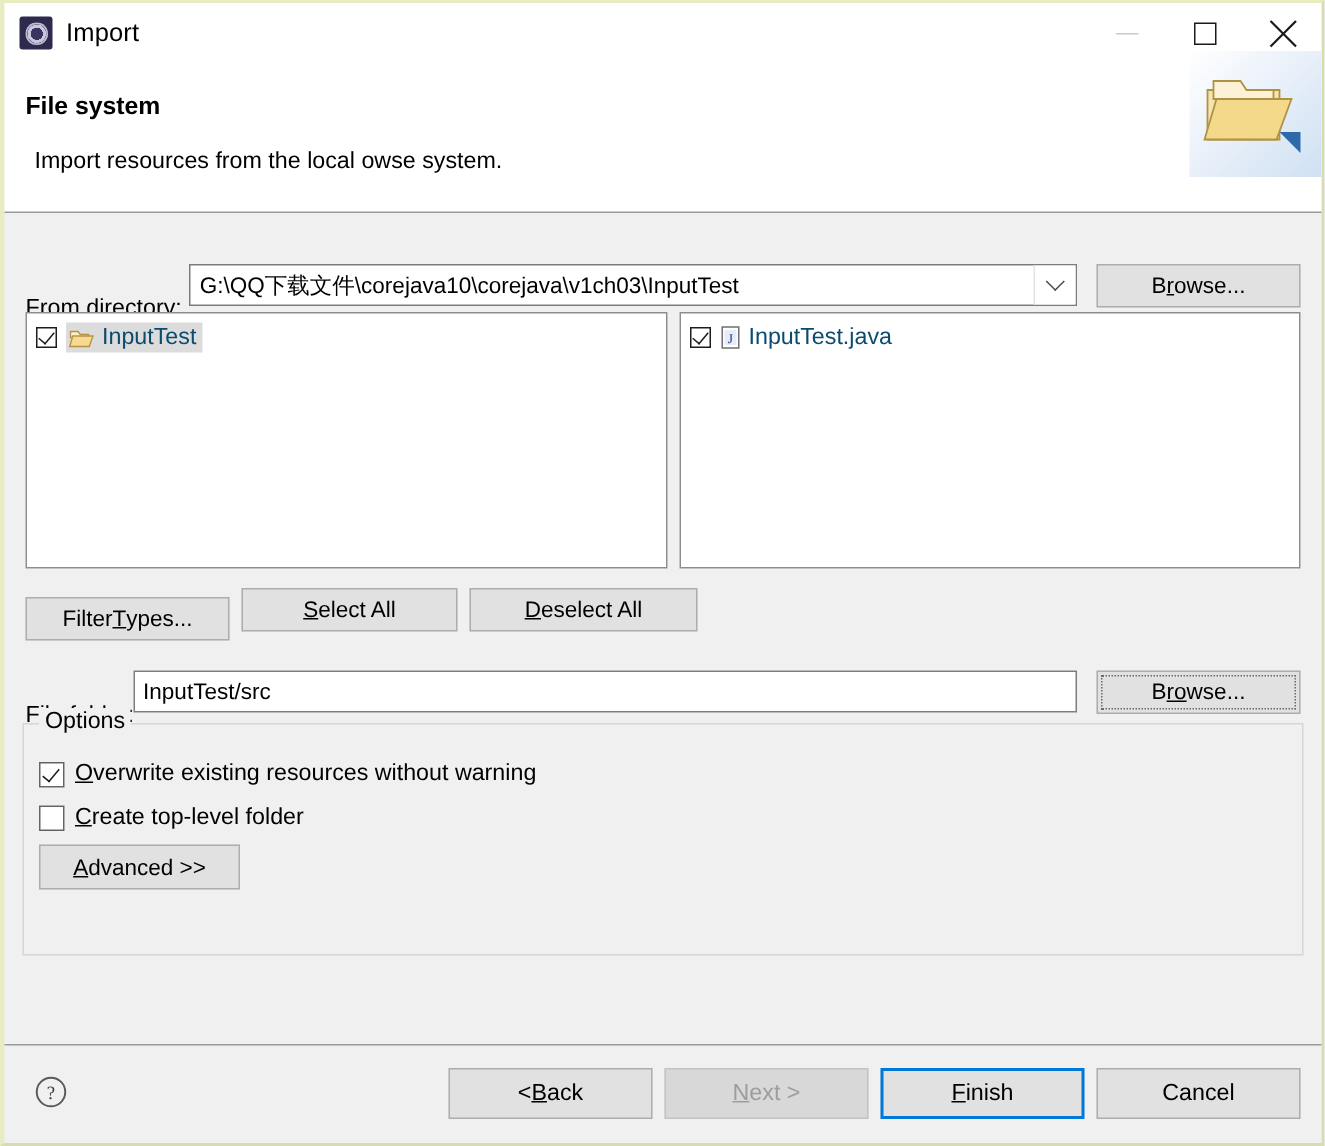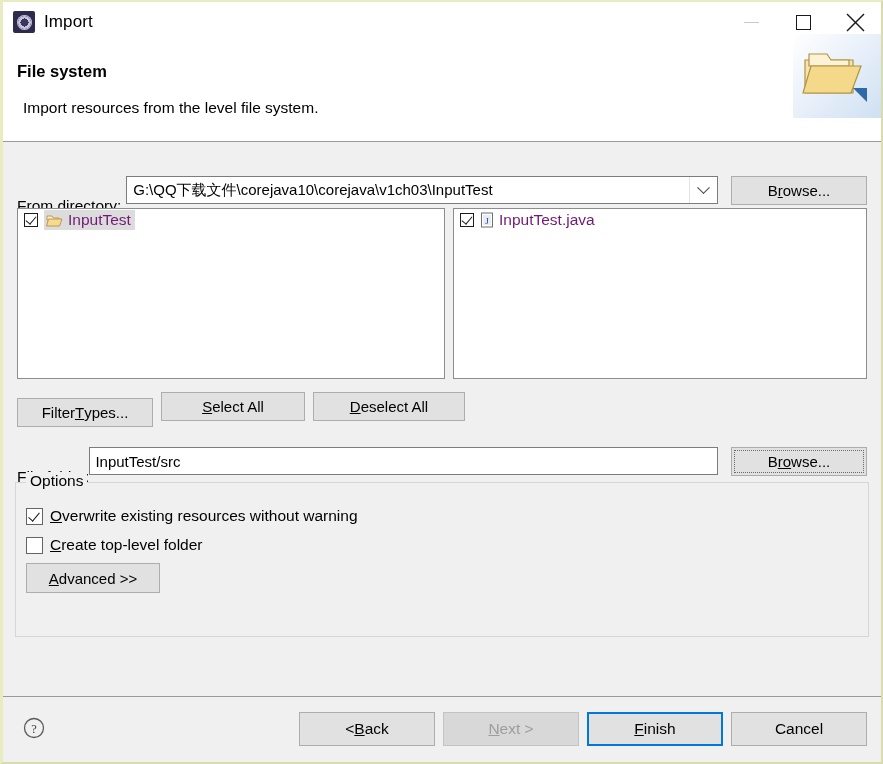--- a/index.html
+++ b/index.html
@@ -176,22 +176,23 @@
     overflow: hidden;
     position: relative;
   }
   .tree-left { width: 428px; flex: none; }
   .tree-gap { width: 8px; flex: none; }
   .tree-right { flex: 1 1 auto; }
 
   .tree-row {
     display: flex; align-items: center;
     height: 22px;
+    margin-top: 5px;
     padding-left: 6px;
-    font-size: 15.5px; color: #701a75;
+    font-size: 15.5px; color: #0c4a6e;
   }
   .chk {
     width: 14px; height: 14px; flex: none;
     border: 1.4px solid #1c1c1c;
     background: #ffffff;
     margin-right: 6px;
     position: relative;
   }
   .chk.checked::after {
     content: "";
@@ -321,21 +322,21 @@
         <svg width="19" height="19" viewBox="0 0 19 19">
             <line x1="1" y1="1" x2="18" y2="18" stroke="#1a1a1a" stroke-width="1.5"></line>
             <line x1="18" y1="1" x2="1" y2="18" stroke="#1a1a1a" stroke-width="1.5"></line>
           </svg>
       </div>
     </div>
   </div>
 
   <div class="header">
     <div class="header-title">File system</div>
-    <div class="header-desc">Import resources from the level file system.</div>
+    <div class="header-desc">Import resources from the local owse system.</div>
     <div class="header-banner">
       <svg class="folder-svg" width="68" height="58" viewBox="0 0 68 58">
         <path d="M4 14 L4 47 L52 47 L52 14 Z" fill="#f5e4b0" stroke="#b09243" stroke-width="1.2"></path>
         <path d="M8 8 L26 8 L30 14 L48 14 L48 20 L8 20 Z" fill="#fcf3d6" stroke="#b09243" stroke-width="1.2"></path>
         <path d="M10 20 L60 20 L50 47 L2 47 Z" fill="#f4d98a" stroke="#b09243" stroke-width="1.2"></path>
         <path d="M52 42 L66 42 L66 56 Z" fill="#2f6aa8"></path>
       </svg>
     </div>
   </div>
 

